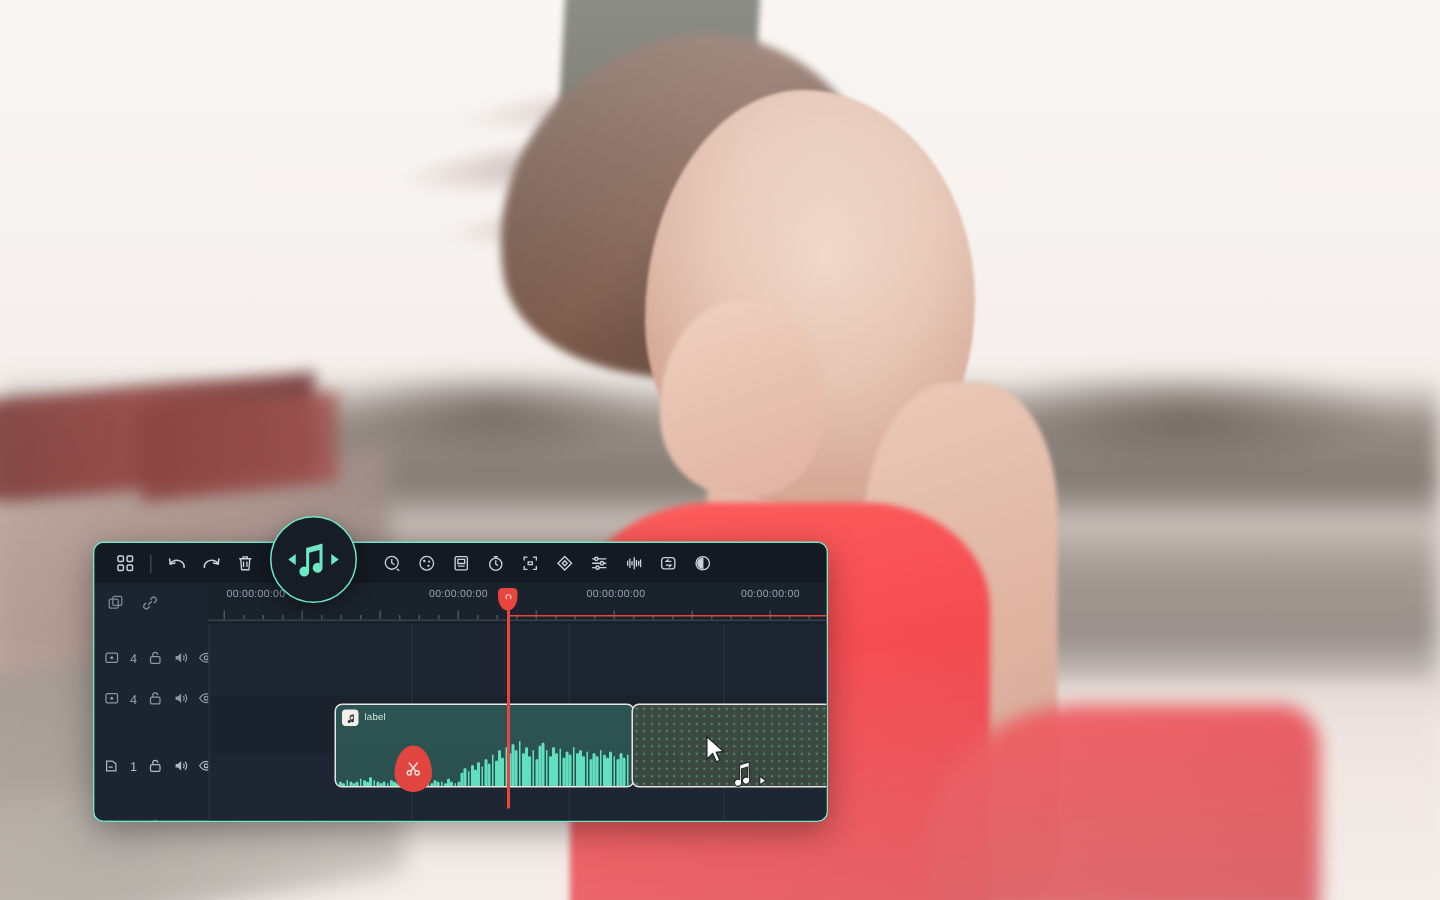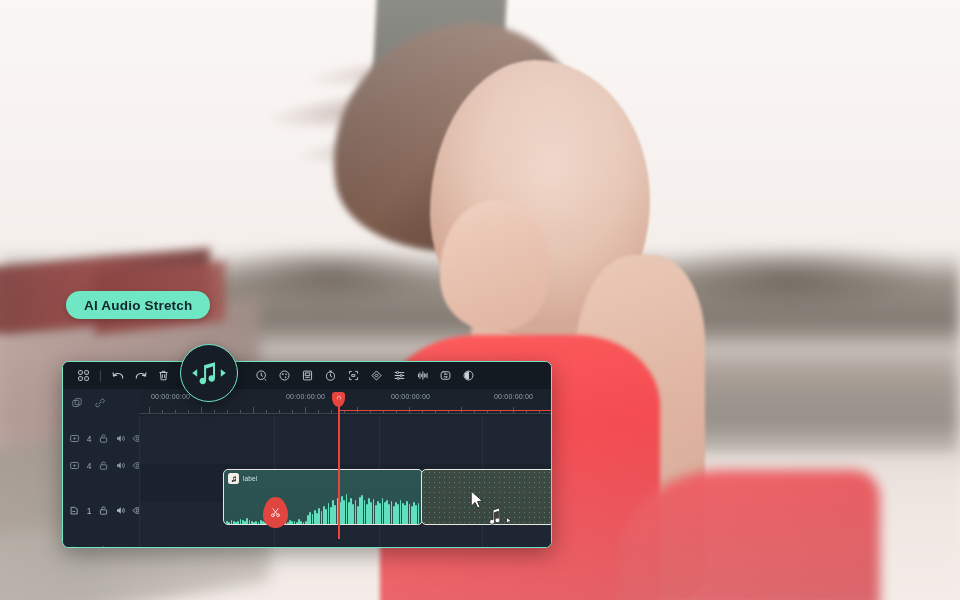--- a/index.html
+++ b/index.html
@@ -238,23 +238,20 @@
     <div class="ph-neck"></div>
     <div class="ph-head"></div>
     <div class="ph-hand"></div>
     <div class="ph-arm"></div>
     <div class="ph-watch"></div>
     <div class="ph-dress"></div>
     <div class="ph-dress2"></div>
     <div class="ph-wash"></div>
   </div>
 
-  <div class="pill">
-    <span>AI Audio Stretch</span>
-  </div>
 
   <div class="tl">
     <div class="tl-dots"></div>
 
     <div class="toolbar">
       <div class="tb" title="Grid">
         <svg width="13" height="13" viewBox="0 0 16 16" fill="none" stroke="currentColor" stroke-width="1.2">
           <rect x="2" y="2" width="4.5" height="4.5" rx="1"></rect>
             <rect x="9.5" y="2" width="4.5" height="4.5" rx="1"></rect>
           <rect x="2" y="9.5" width="4.5" height="4.5" rx="1"></rect>

